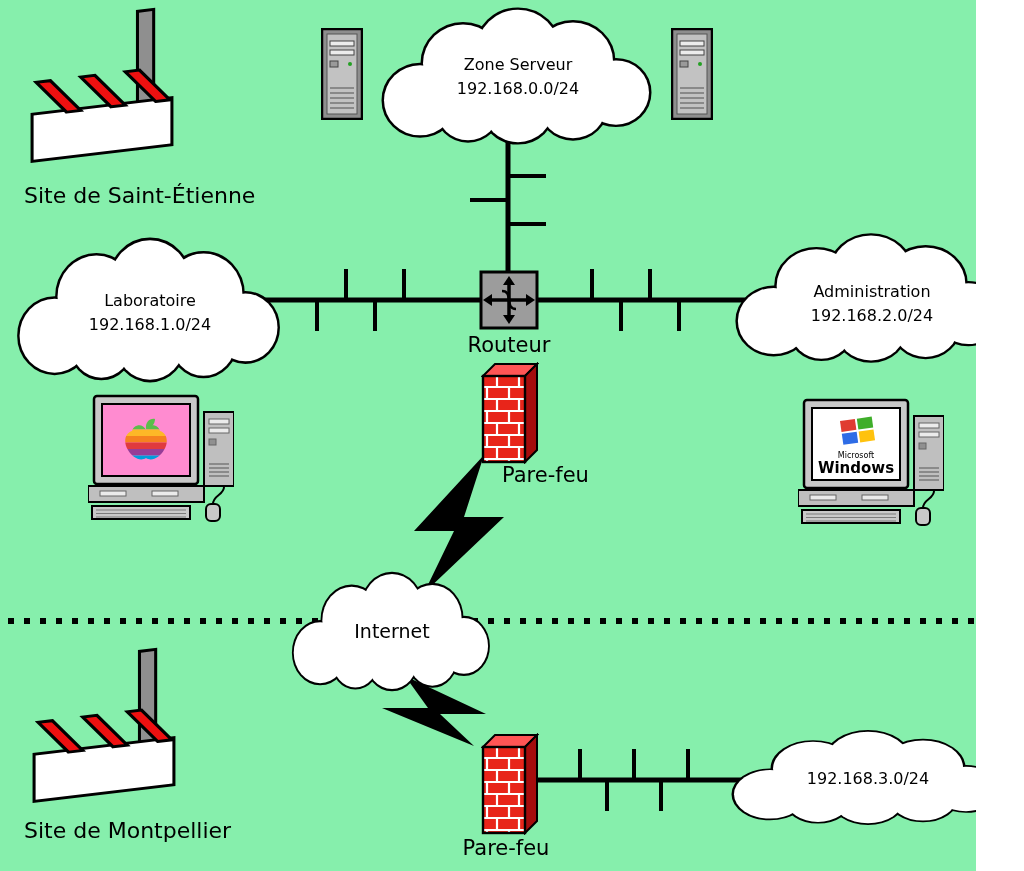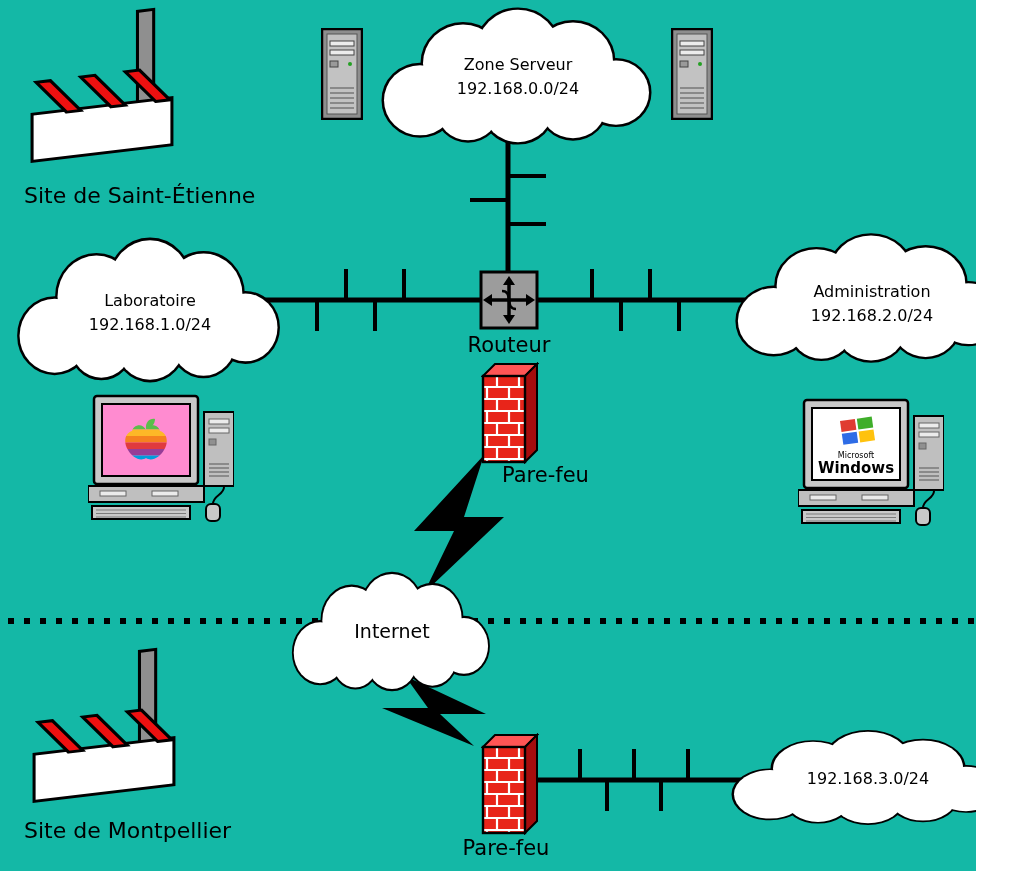--- a/index.html
+++ b/index.html
@@ -1,16 +1,16 @@
 <!DOCTYPE html>
 <html><head>
 <meta charset="utf-8">
 <style>
   html,body{margin:0;padding:0;background:#ffffff;}
-  .canvas{position:relative;width:976px;height:871px;background:#14b8a6;overflow:hidden;
+  .canvas{position:relative;width:976px;height:871px;background:#86efac;overflow:hidden;
           font-family:"DejaVu Sans","Liberation Sans",sans-serif;}
   svg{display:block;}
   text{fill:#000;font-family:"DejaVu Sans","Liberation Sans",sans-serif;}
   .cloud-label{font-size:16px;}
   .device-label{font-size:21px;}
   .site-label{font-size:22px;}
   .internet-label{font-size:19px;}
   .ms-brand{font-size:8px;}
   .ms-os{font-size:15px;font-weight:bold;}
 </style>

